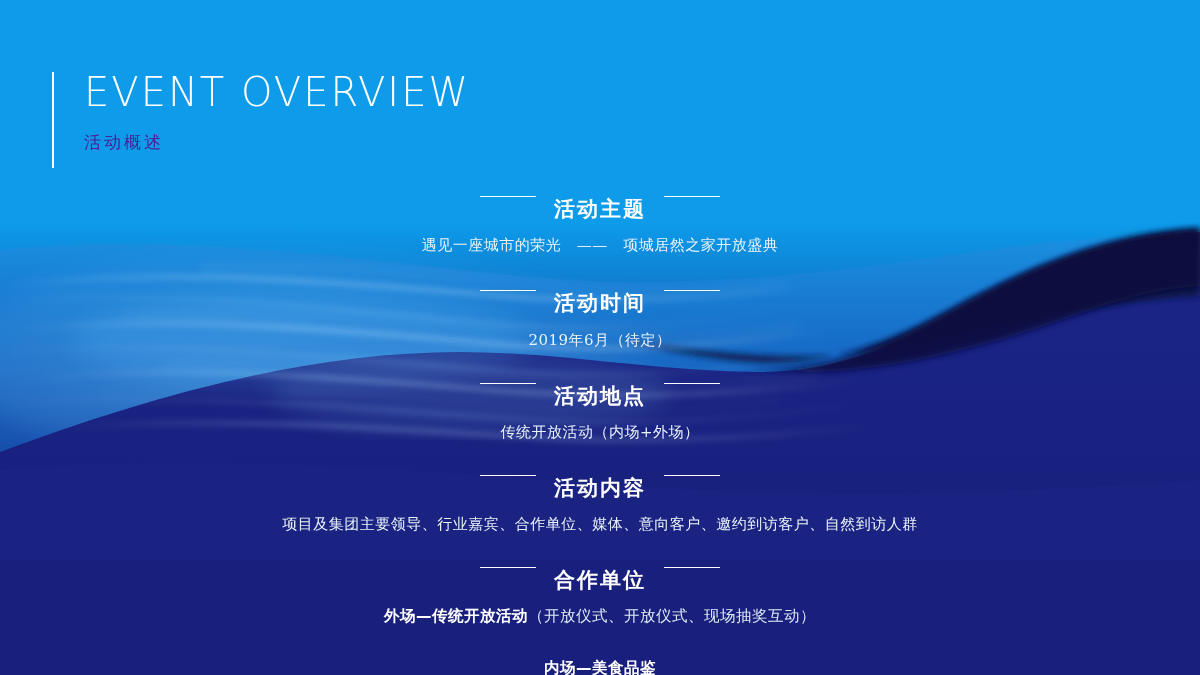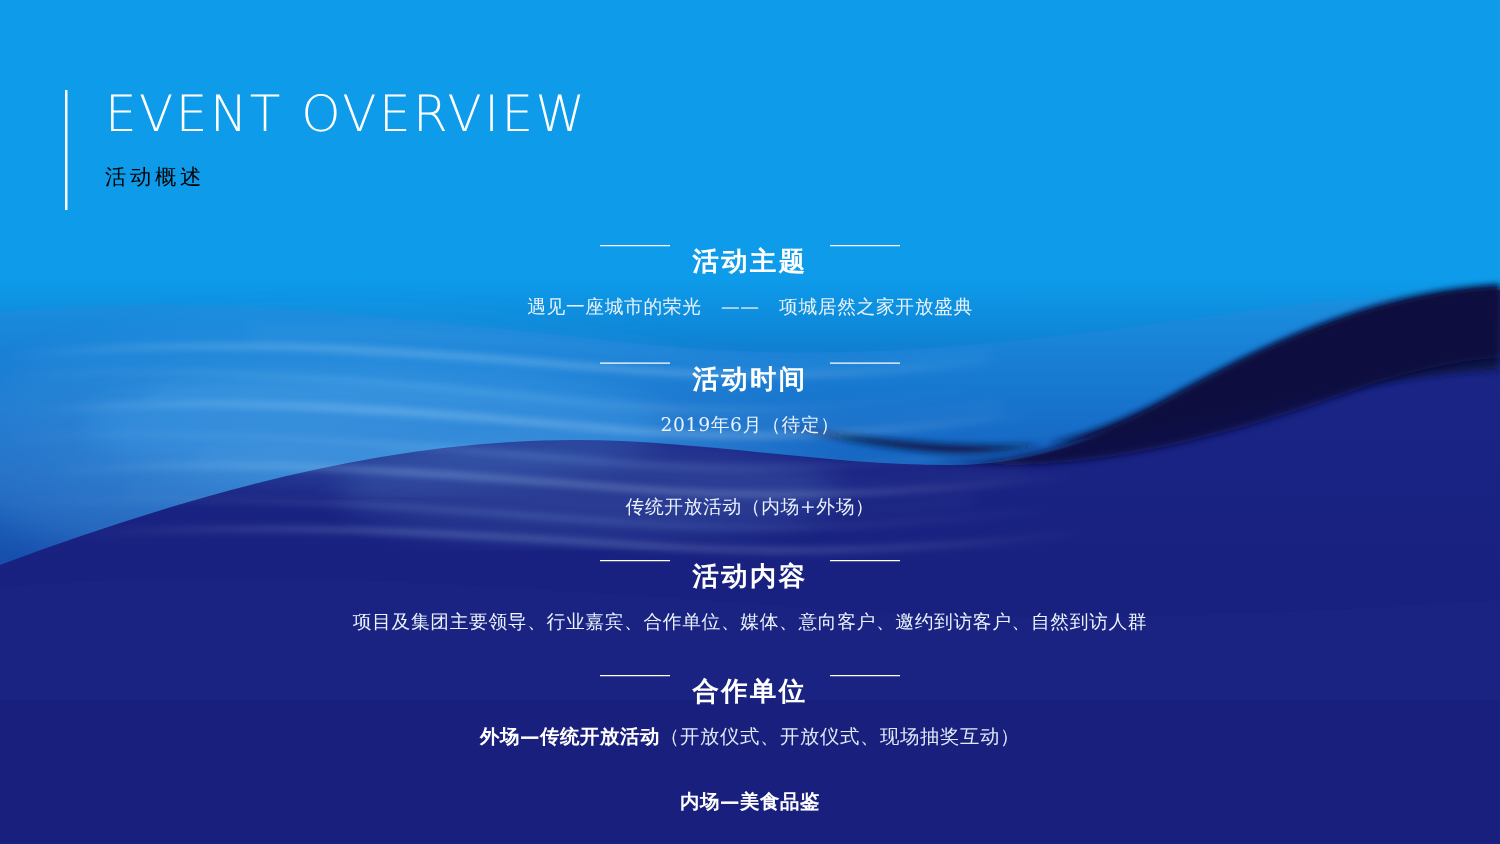--- a/index.html
+++ b/index.html
@@ -52,21 +52,21 @@
     color: #ffffff;
     font-size: 40px;
     letter-spacing: 2px;
     font-weight: 300;
     line-height: 1;
     margin: 0;
     white-space: nowrap;
     font-family: "DejaVu Sans", "Liberation Sans", sans-serif;
   }
   .title-cn {
-    color: #000000;
+    color: #4c1d95;
     font-size: 17px;
     letter-spacing: 3px;
     margin-top: 22px;
     line-height: 1;
     white-space: nowrap;
     font-family: "DejaVu Sans", "Liberation Sans", sans-serif;
   }
 
   
   .content {
@@ -232,20 +232,25 @@
         <span class="rule"></span>
         <span class="sec-title">活动时间</span>
         <span class="rule"></span>
       </div>
       <div class="sec-body">2019年6月（待定）</div>
     </div>
 
     <div class="gap-2"></div>
 
     <div class="section">
+      <div class="sec-head">
+        <span class="rule"></span>
+        <span class="sec-title">活动地点</span>
+        <span class="rule"></span>
+      </div>
       <div class="sec-body">传统开放活动（内场+外场）</div>
     </div>
 
     <div class="gap-3"></div>
 
     <div class="section">
       <div class="sec-head">
         <span class="rule"></span>
         <span class="sec-title">活动内容</span>
         <span class="rule"></span>

